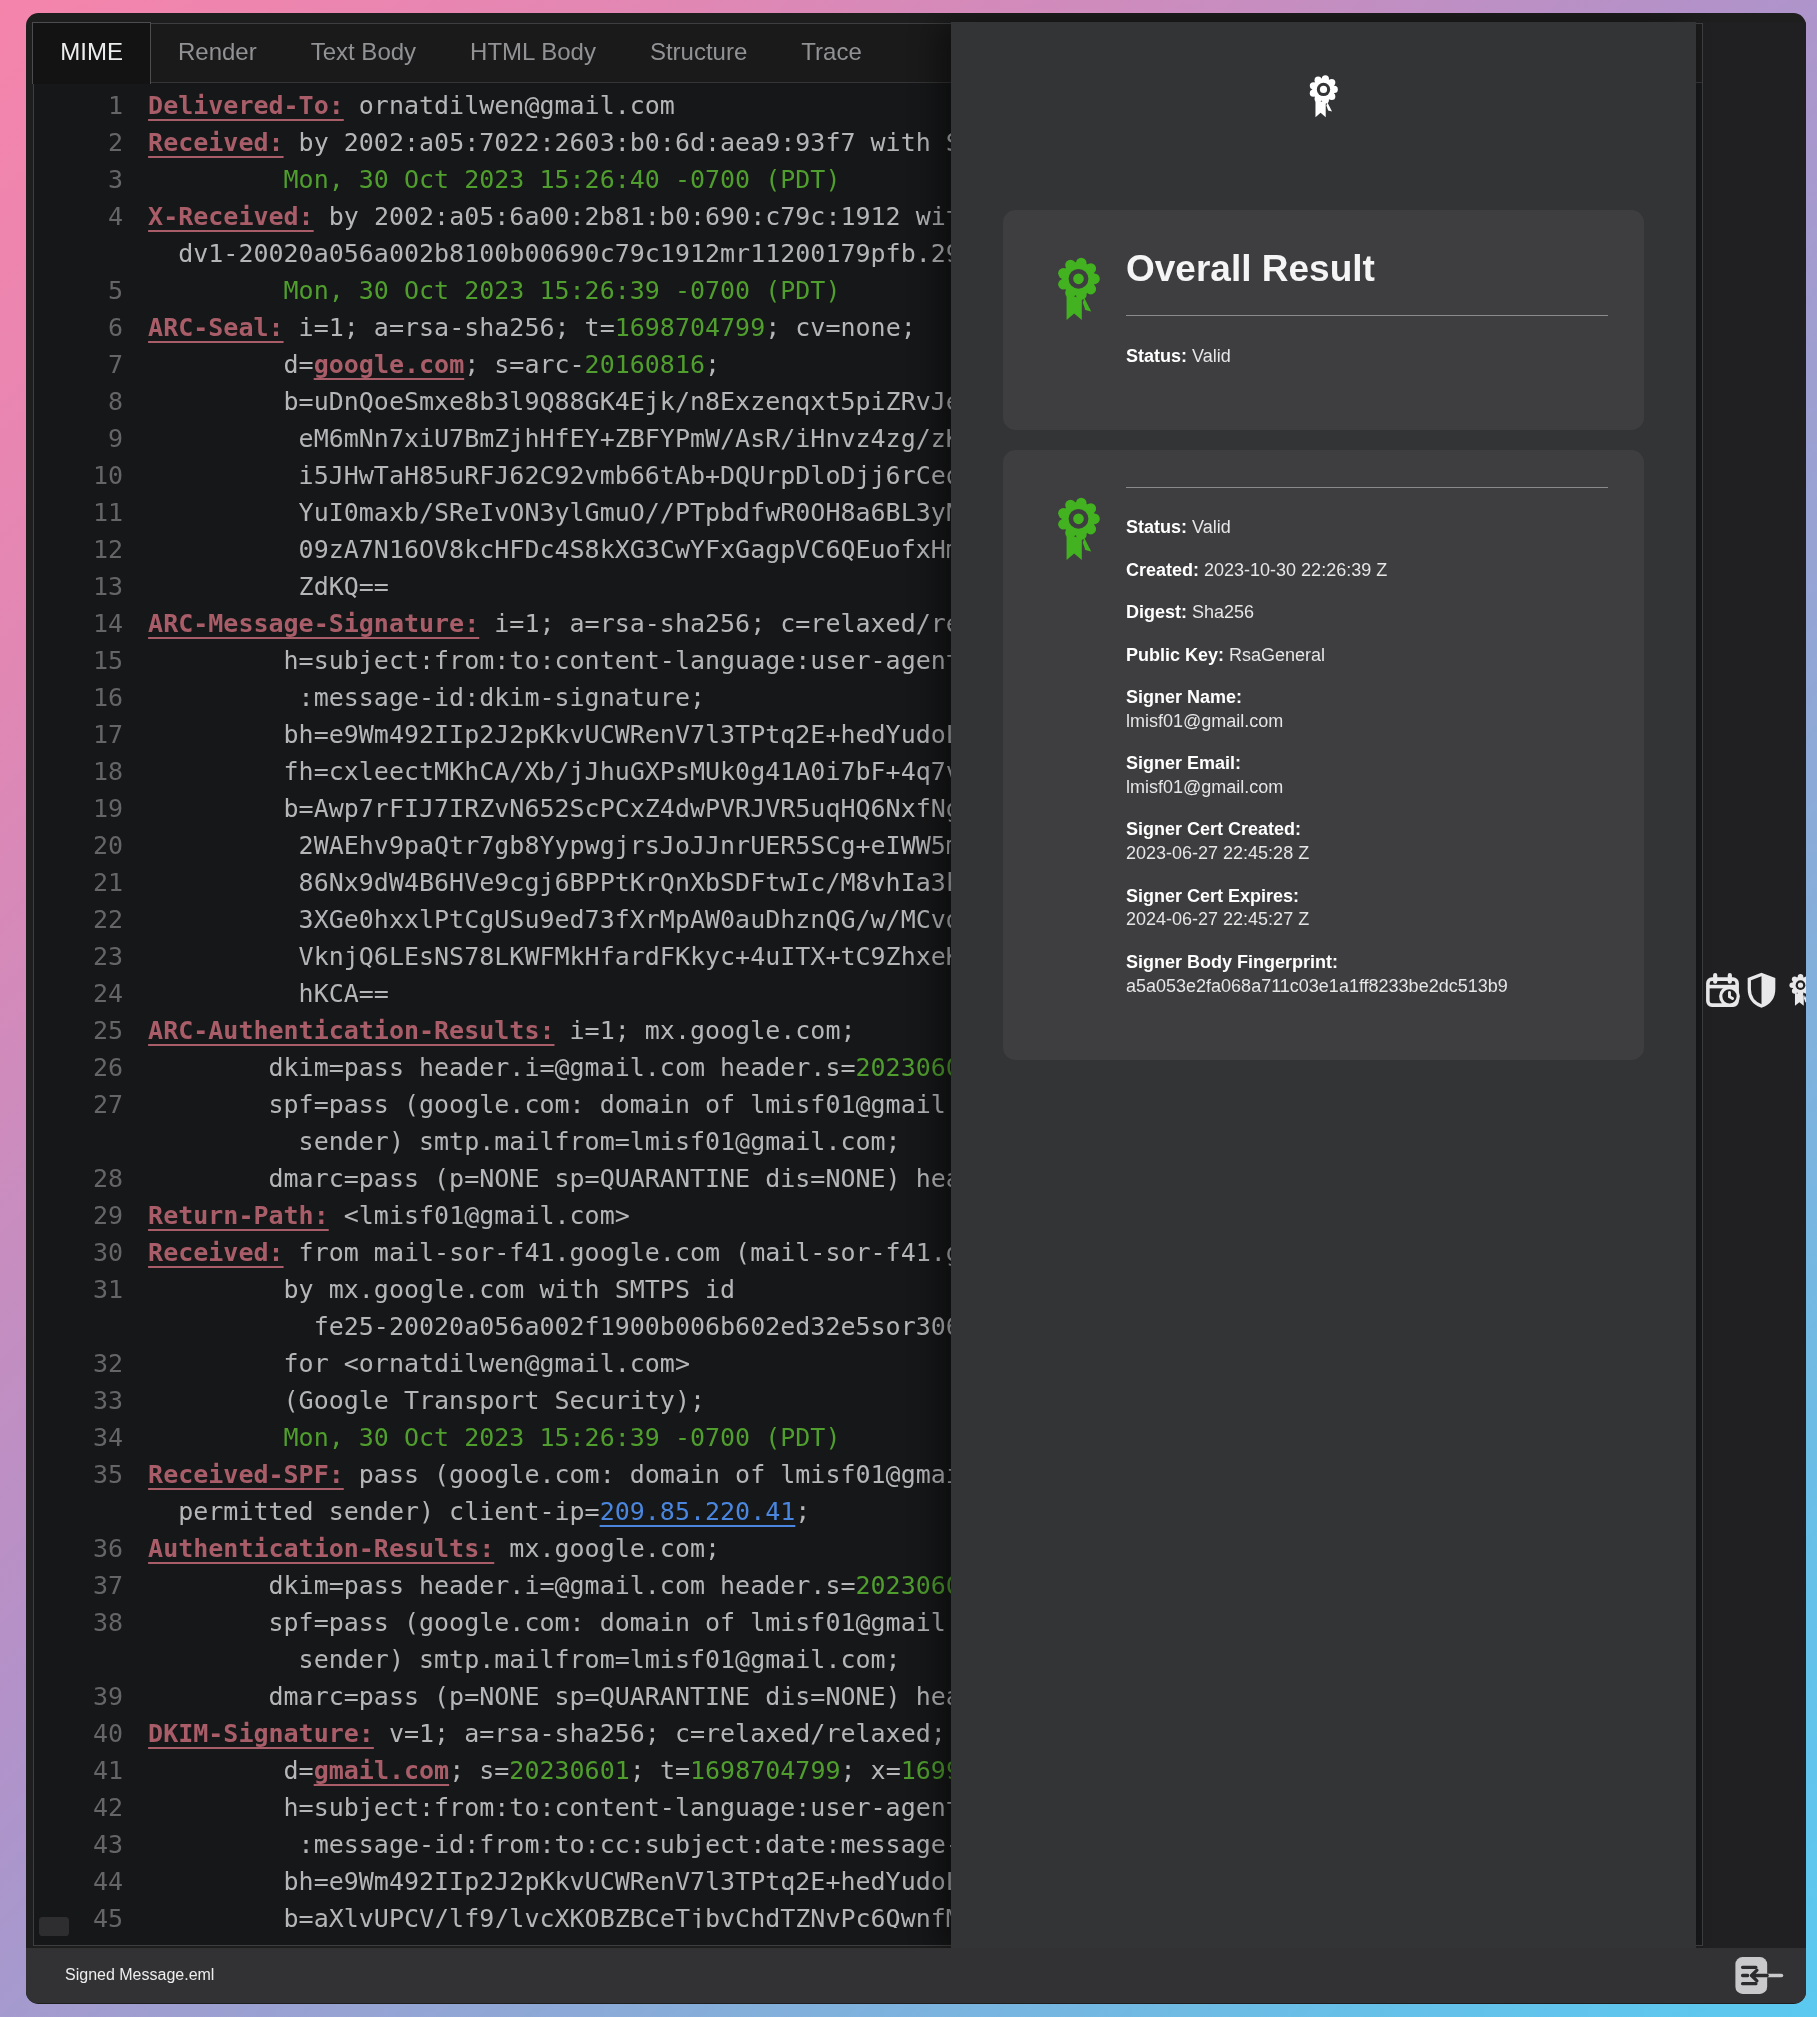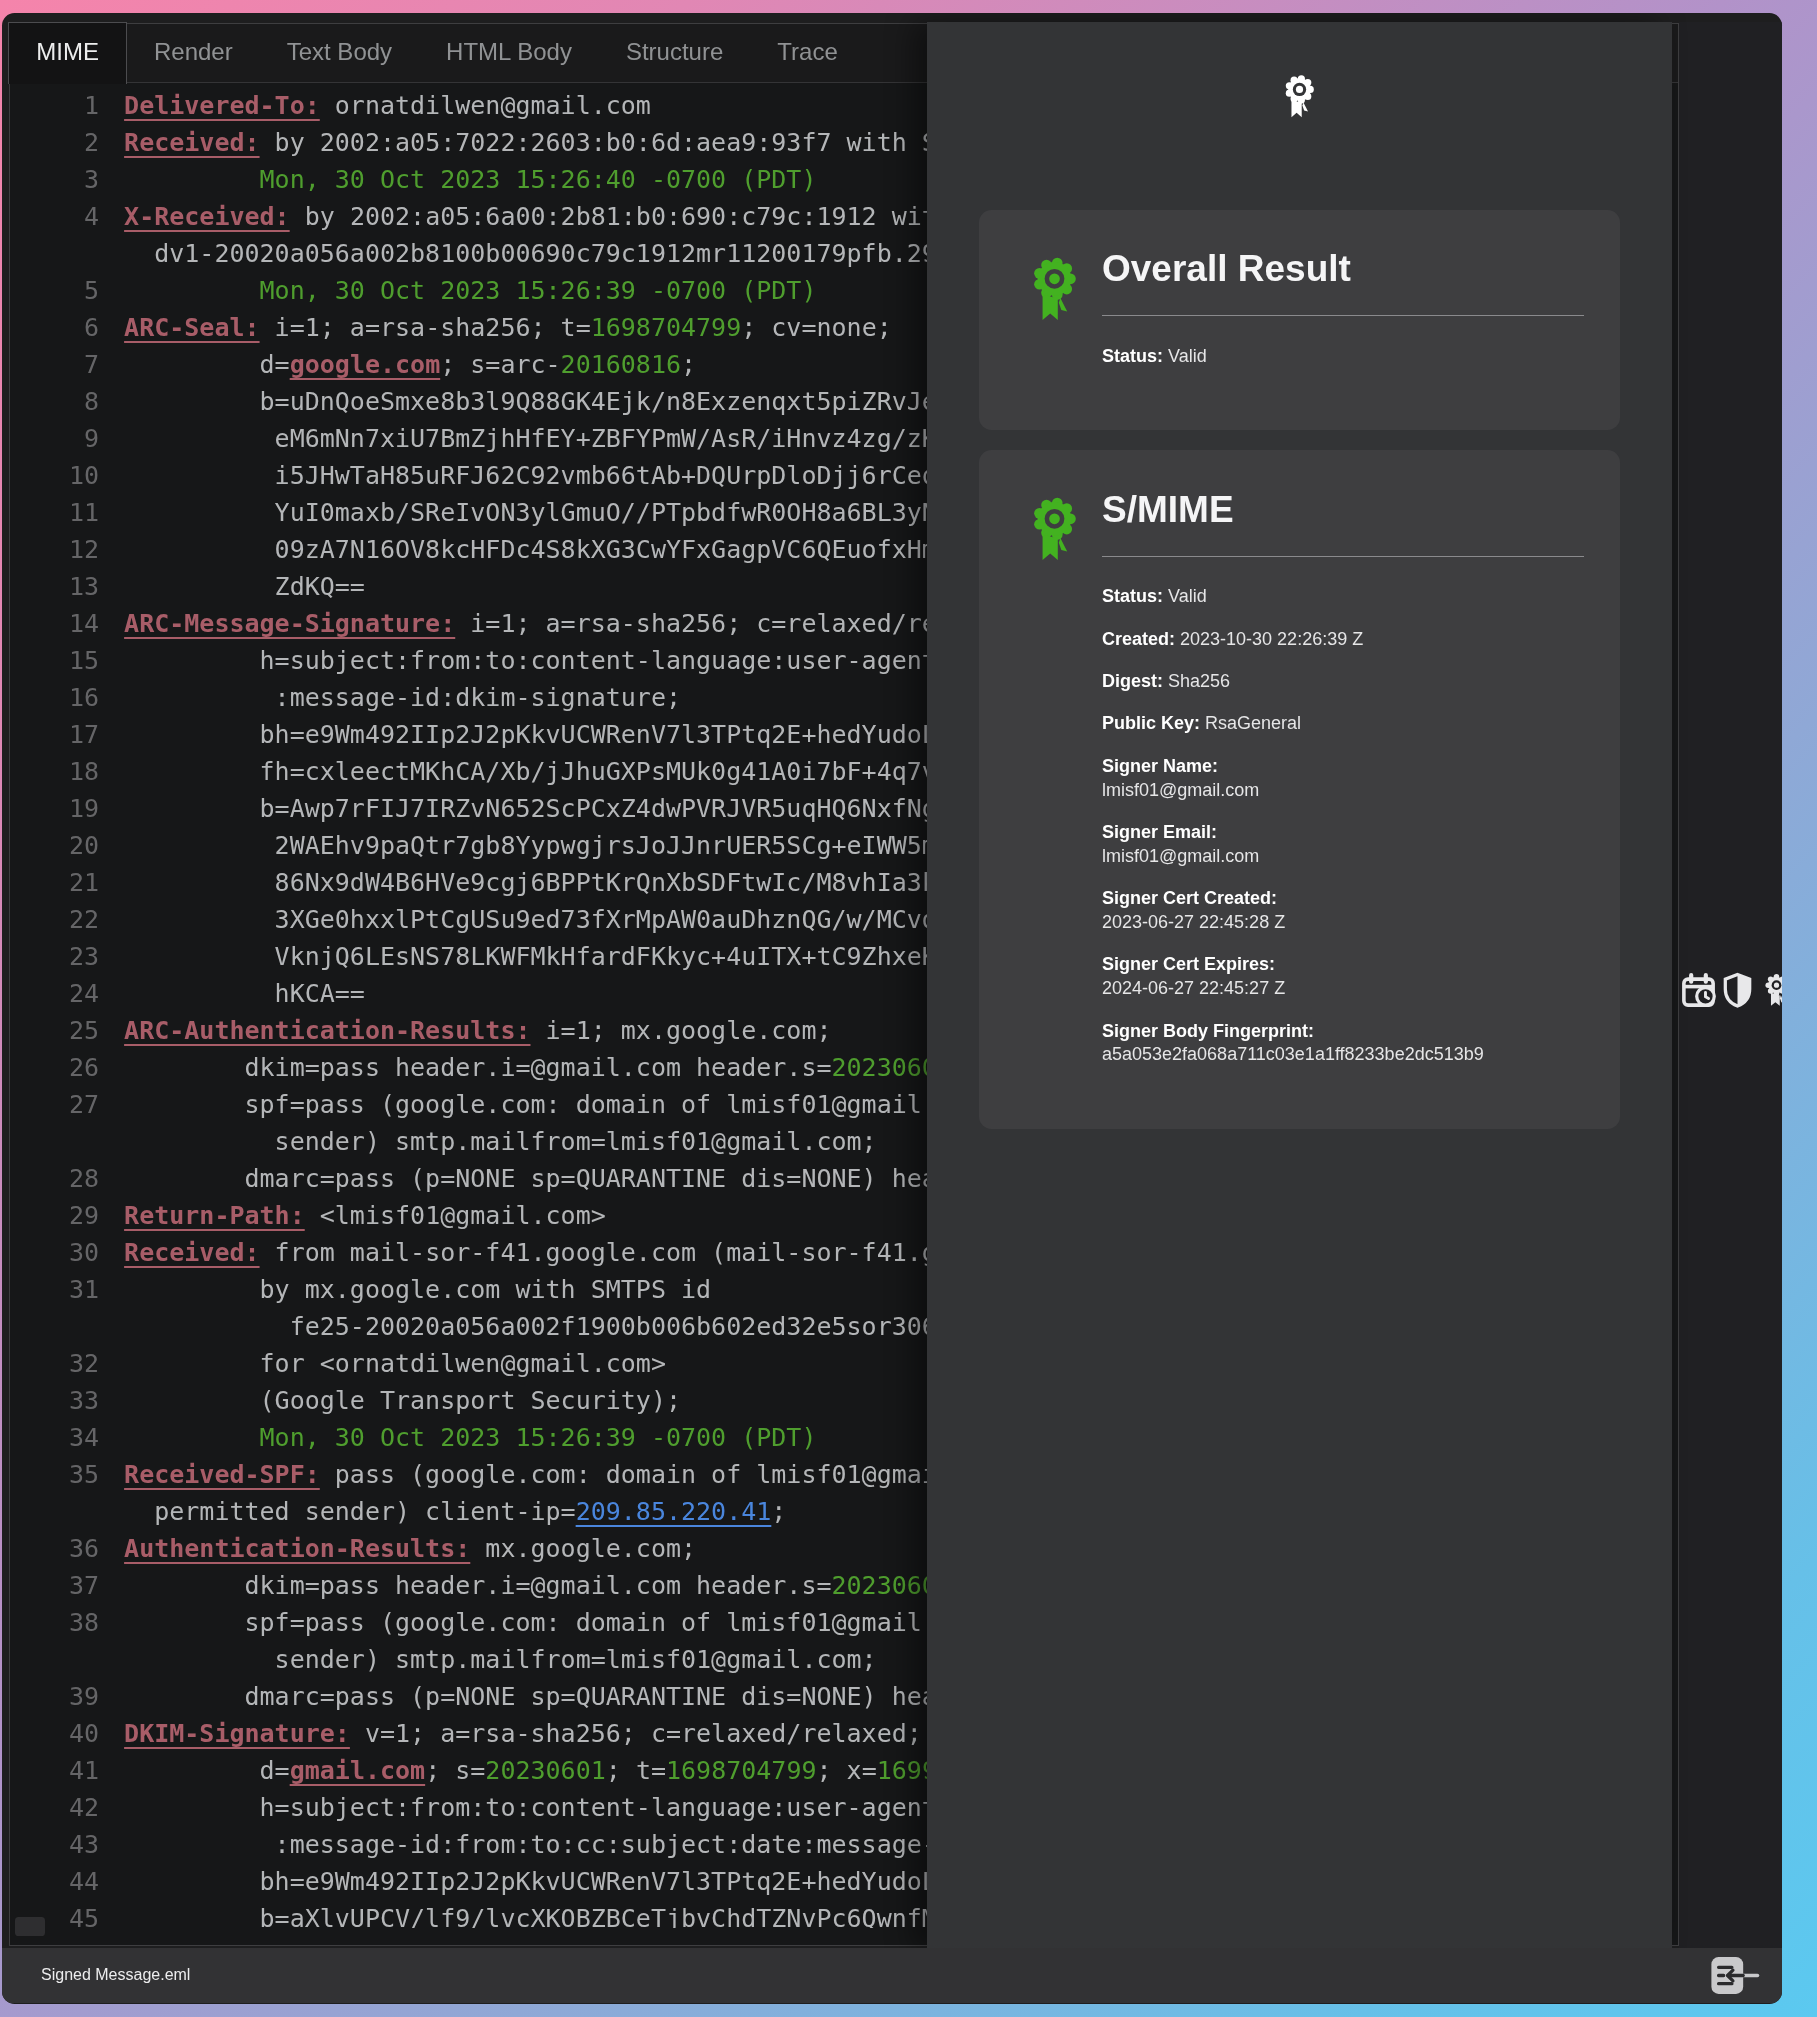--- a/index.html
+++ b/index.html
@@ -1,19 +1,19 @@
 <!DOCTYPE html>
 <html style="font-size:14.3px"><head>
 <meta charset="utf-8">
 <style>
   html,body{margin:0;padding:0;background:#666;}
   .frame{position:relative;width:1818px;height:2017px;overflow:hidden;
     background:linear-gradient(135deg,#f584ab 0%,#e187b4 18%,#b292c9 45%,#8fa8d6 66%,#66c0e8 88%,#5bc9f0 100%);
     font-family:"Liberation Sans",sans-serif;}
-  .window{position:absolute;left:2px;top:12.5px;width:1780px;height:1991px;background:#1e1e1f;
+  .window{position:absolute;left:26px;top:12.5px;width:1780px;height:1991px;background:#1e1e1f;
     border-radius:12.5px;overflow:hidden;}
   
   .editor-pane{position:absolute;left:7.1px;top:10.7px;width:1670px;height:1923px;
     border:1.8px solid #3e3e40;background:#161718;box-sizing:border-box;}
   .tabbar{height:59px;background:#1a1a1b;display:flex;border-bottom:1.8px solid #343436;box-sizing:border-box;}
   .tab{padding:0 27px;line-height:55px;font-size:24px;color:#909294;cursor:default;white-space:nowrap;}
   .tab.active{background:#131314;color:#eceded;border:1.8px solid #4c4c4f;border-bottom:none;margin:-1.8px 0 -1.8px -1.8px;line-height:57px;}
   .code-view{position:absolute;top:59px;left:0;right:0;height:1841px;overflow:hidden;
     font-family:"DejaVu Sans Mono",monospace;font-size:25px;line-height:37px;padding-top:3.6px;}
   .crow{display:flex;white-space:pre;}
@@ -179,21 +179,20 @@
                 <circle cx="13.09" cy="2.80" r="2.1" fill="#43b220"></circle>
                 <circle cx="16.83" cy="4.95" r="2.1" fill="#43b220"></circle>
     <circle cx="12" cy="9" r="6.6" fill="#43b220"></circle>
                 <circle cx="12" cy="9" r="3.9" fill="#3e3e40"></circle>
                 <circle cx="12" cy="9" r="2.1" fill="#43b220"></circle>
     <path d="M7.3 15.2v10l3-2.5 3 2.5v-8.4Z" fill="#43b220"></path>
     <path d="M14.3 16.6l2.7 5.3-2.3-.6-1-2.9Z" fill="#43b220"></path>
               </svg>
             </div>
             <div class="card-body">
-              <div class="card-h">S/MIME</div>
               <div class="card-div"></div>
               <div class="field"><span class="lbl">Status:</span><span class="val"> Valid</span></div>
               <div class="field"><span class="lbl">Created:</span><span class="val"> 2023-10-30 22:26:39 Z</span></div>
               <div class="field"><span class="lbl">Digest:</span><span class="val"> Sha256</span></div>
               <div class="field"><span class="lbl">Public Key:</span><span class="val"> RsaGeneral</span></div>
               <div class="field block"><span class="lbl">Signer Name:</span><span class="val">lmisf01@gmail.com</span></div>
               <div class="field block"><span class="lbl">Signer Email:</span><span class="val">lmisf01@gmail.com</span></div>
               <div class="field block"><span class="lbl">Signer Cert Created:</span><span class="val">2023-06-27 22:45:28 Z</span></div>
               <div class="field block"><span class="lbl">Signer Cert Expires:</span><span class="val">2024-06-27 22:45:27 Z</span></div>
               <div class="field block"><span class="lbl">Signer Body Fingerprint:</span><span class="val">a5a053e2fa068a711c03e1a1ff8233be2dc513b9</span></div>

